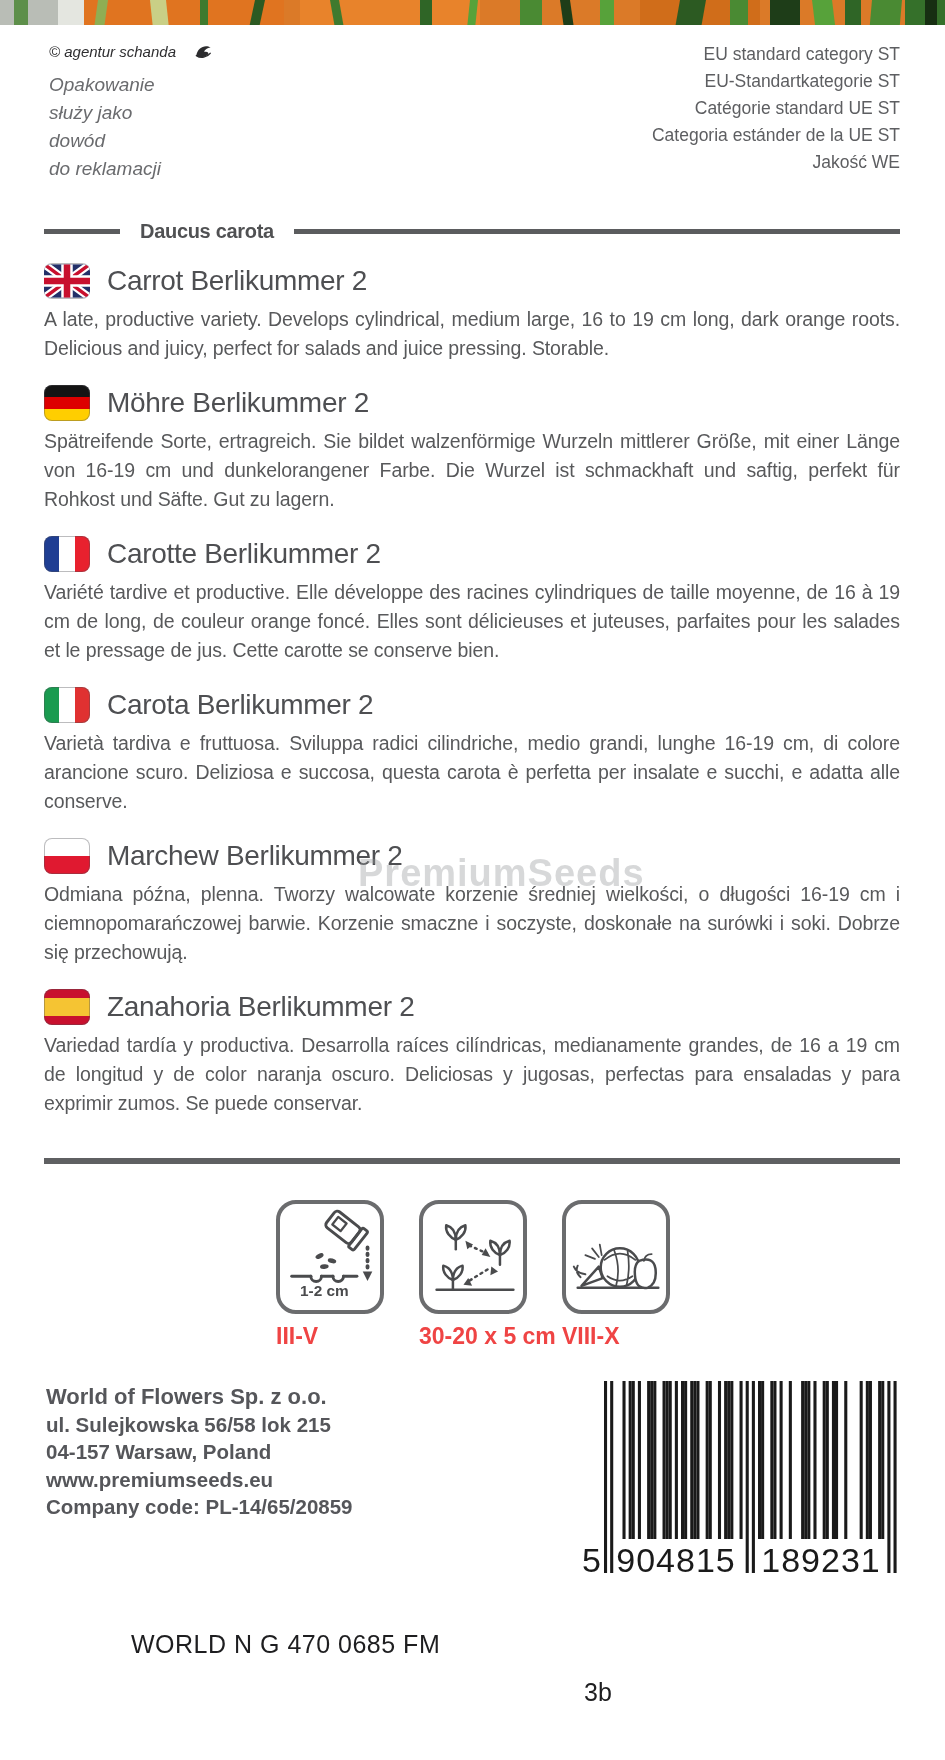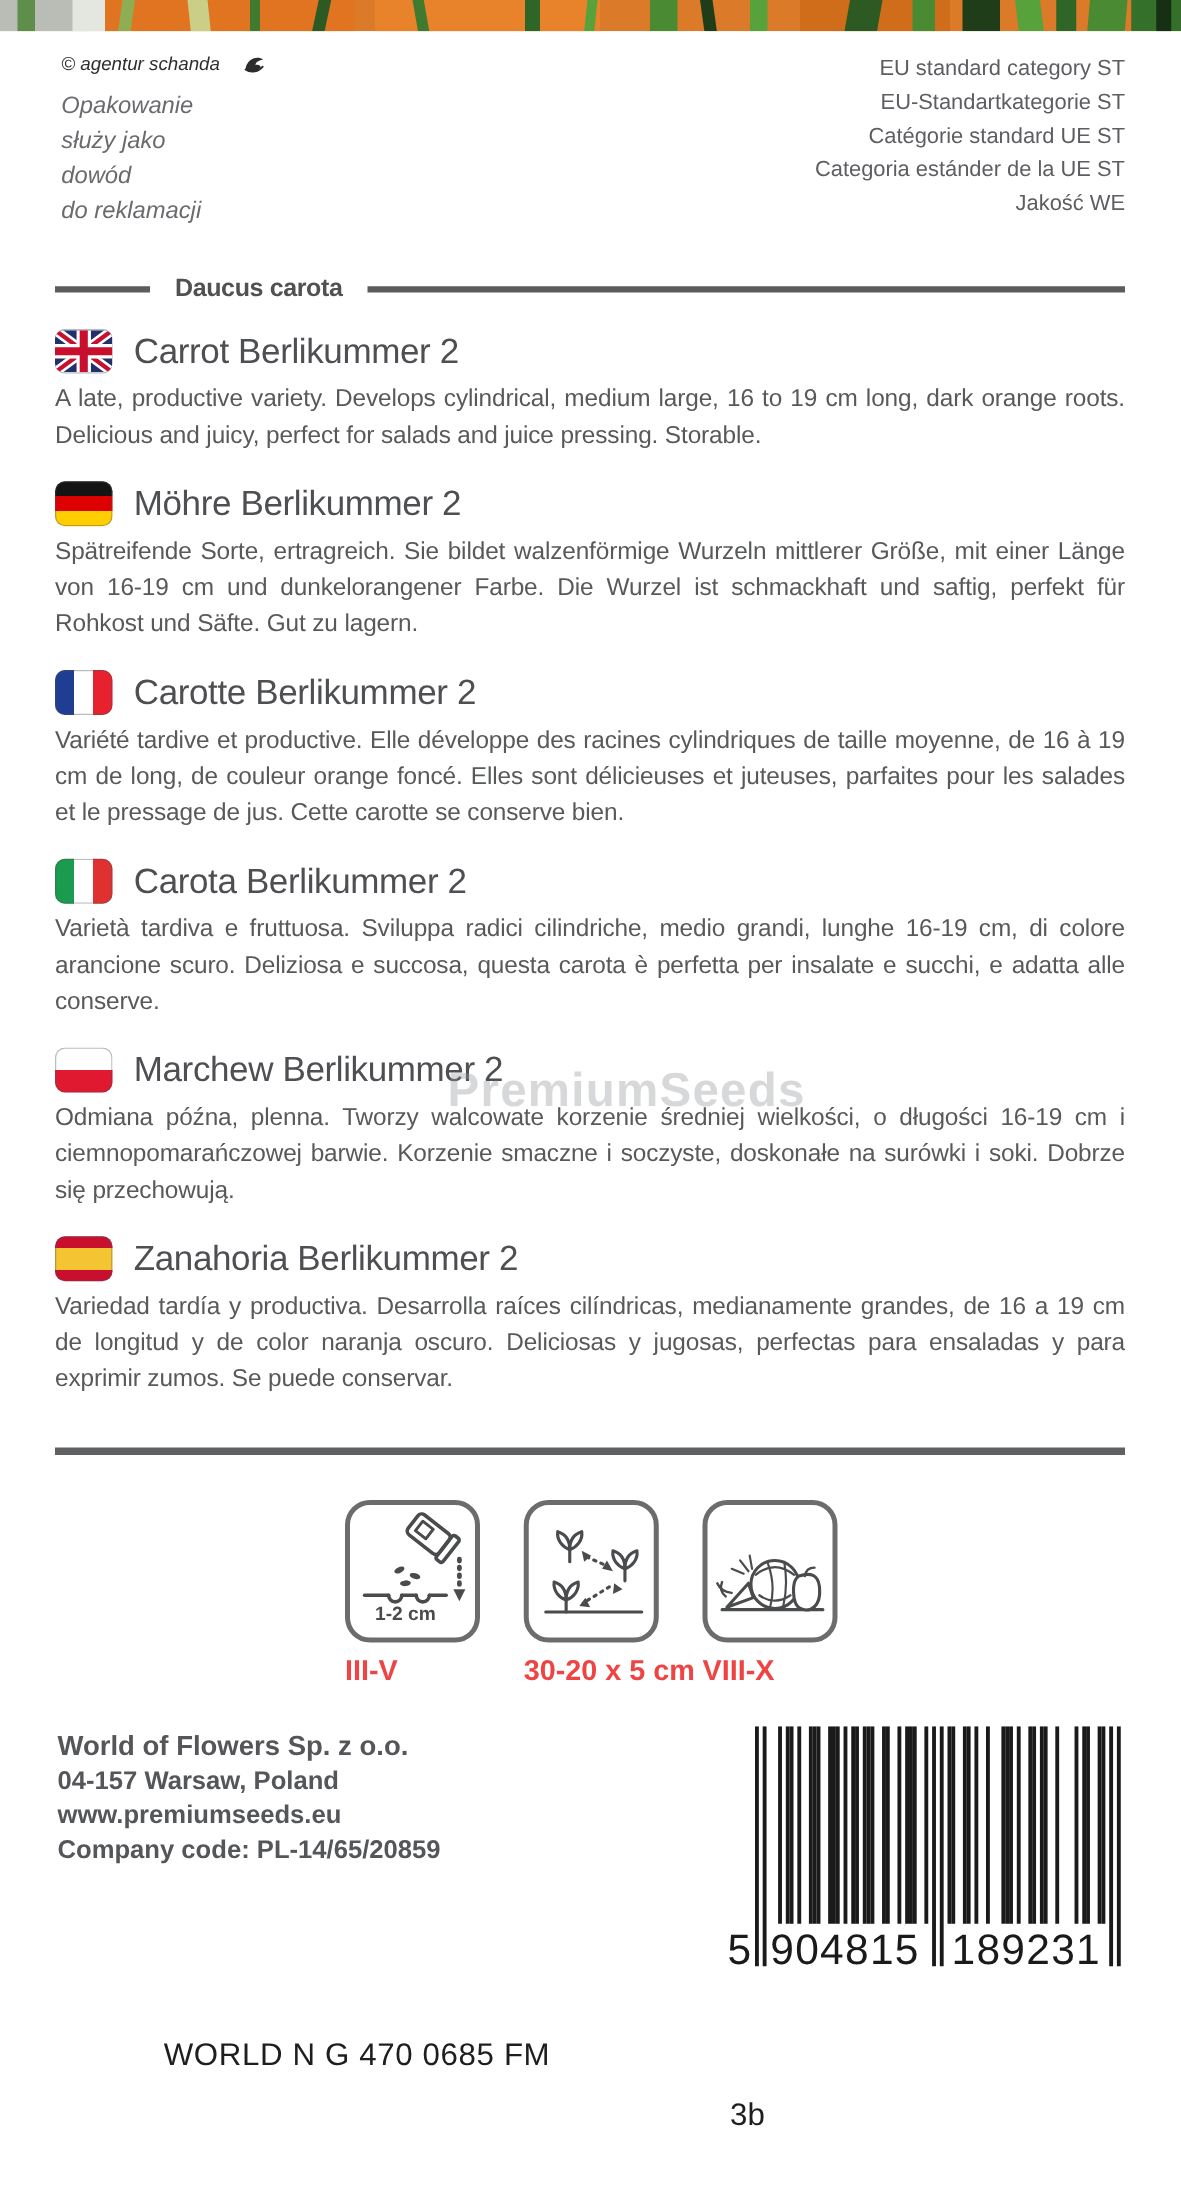--- a/index.html
+++ b/index.html
@@ -265,20 +265,21 @@
       <div class="lab-row">
         <div class="lab">III-V</div>
         <div class="lab">30-20 x 5 cm</div>
         <div class="lab">VIII-X</div>
       </div>
     </div>
 
     <div class="bottom">
       <div class="company">
         <div class="name">World of Flowers Sp. z o.o.</div>
+        <div>ul. Sulejkowska 56/58 lok 215</div>
         <div>04-157 Warsaw, Poland</div>
         <div>www.premiumseeds.eu</div>
         <div>Company code: PL-14/65/20859</div>
       </div>
       <div class="barcode">
         <svg width="320" height="200" viewBox="0 0 320 200">
             <rect x="24.00" y="0" width="3.08" height="192" fill="#1a1a1a"></rect>
             <rect x="30.16" y="0" width="3.08" height="192" fill="#1a1a1a"></rect>
             <rect x="42.48" y="0" width="3.08" height="158" fill="#1a1a1a"></rect>
             <rect x="48.64" y="0" width="3.08" height="158" fill="#1a1a1a"></rect>

